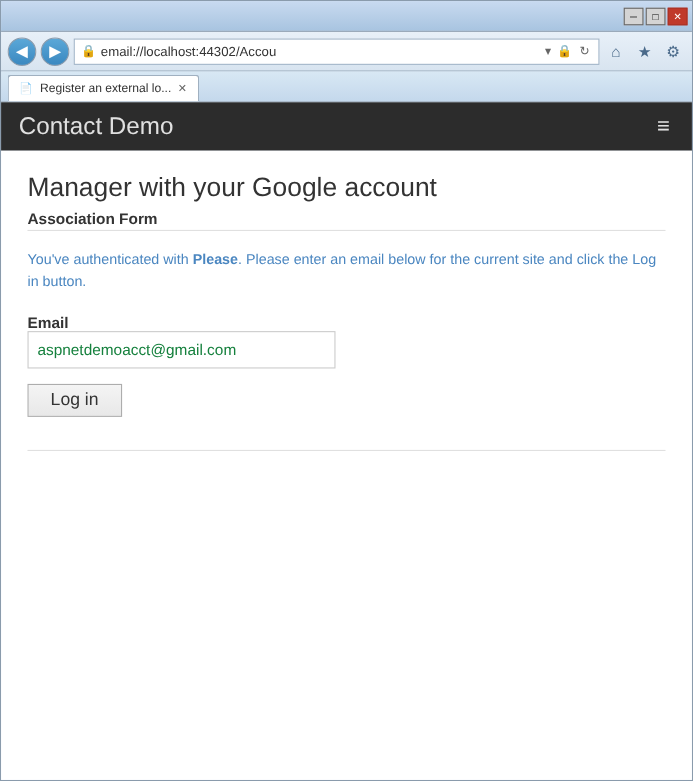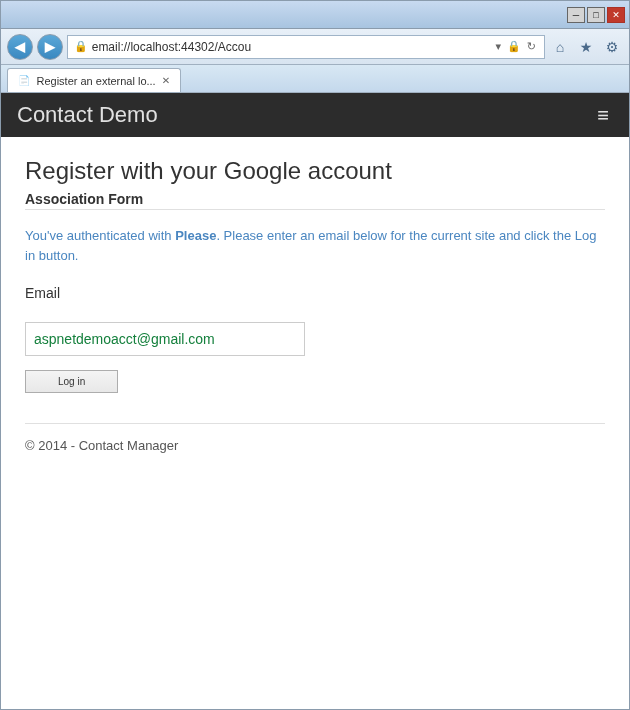--- a/index.html
+++ b/index.html
@@ -163,40 +163,40 @@
     }
     .info-text {
       font-size: 13px;
       color: #4a86c0;
       margin-bottom: 20px;
       line-height: 1.5;
     }
     .info-text strong { font-weight: bold; }
     .form-label {
       font-size: 14px;
-      font-weight: normal;
+      font-weight: bold;
       color: #333;
       display: block;
-      margin-bottom: 21px;
+      margin-bottom: 0;
     }
     .form-input {
       width: 280px;
       height: 34px;
       border: 1px solid #ccc;
       padding: 4px 8px;
       font-size: 14px;
       color: #15803d;
       margin-bottom: 14px;
       display: block;
     }
     .login-btn {
       border: 1px solid #adadad;
       background: linear-gradient(to bottom, #f4f4f4, #e8e8e8);
-      padding: 5px 32px;
-      font-size: 10px;
+      padding: 5px 20px;
+      font-size: 16px;
       color: #333;
       cursor: pointer;
       display: inline-block;
     }
     .footer-separator {
       border: none;
       border-top: 1px solid #e0e0e0;
       margin-top: 30px;
       margin-bottom: 14px;
     }
@@ -244,31 +244,30 @@
       <span class="tab-close">✕</span>
     </div>
   </div>
 
   <div class="app-navbar">
     <span class="app-brand">Contact Demo</span>
     <button class="hamburger-btn">≡</button>
   </div>
 
   <div class="main-content">
-    <h1 class="page-title">Register with your Google account</h1>
+    <h1 class="page-title">Manager with your Google account</h1>
     <p class="form-subtitle">Association Form</p>
 
     <hr class="separator">
 
     <p class="info-text">
       <span>You've authenticated with </span><strong>Please</strong><span>. Please enter an email below for the current site and click the Log in button.</span>
     </p>
 
     <label class="form-label" for="email-input">Email</label>
     <input class="form-input" type="email" id="email-input" value="aspnetdemoacct@gmail.com" style="">
 
     <button class="login-btn">Log in</button>
 
     <hr class="footer-separator">
-    <p class="footer-text">© 2014 - Contact Manager</p>
   </div>
 
 </div>
 
 </body></html>

